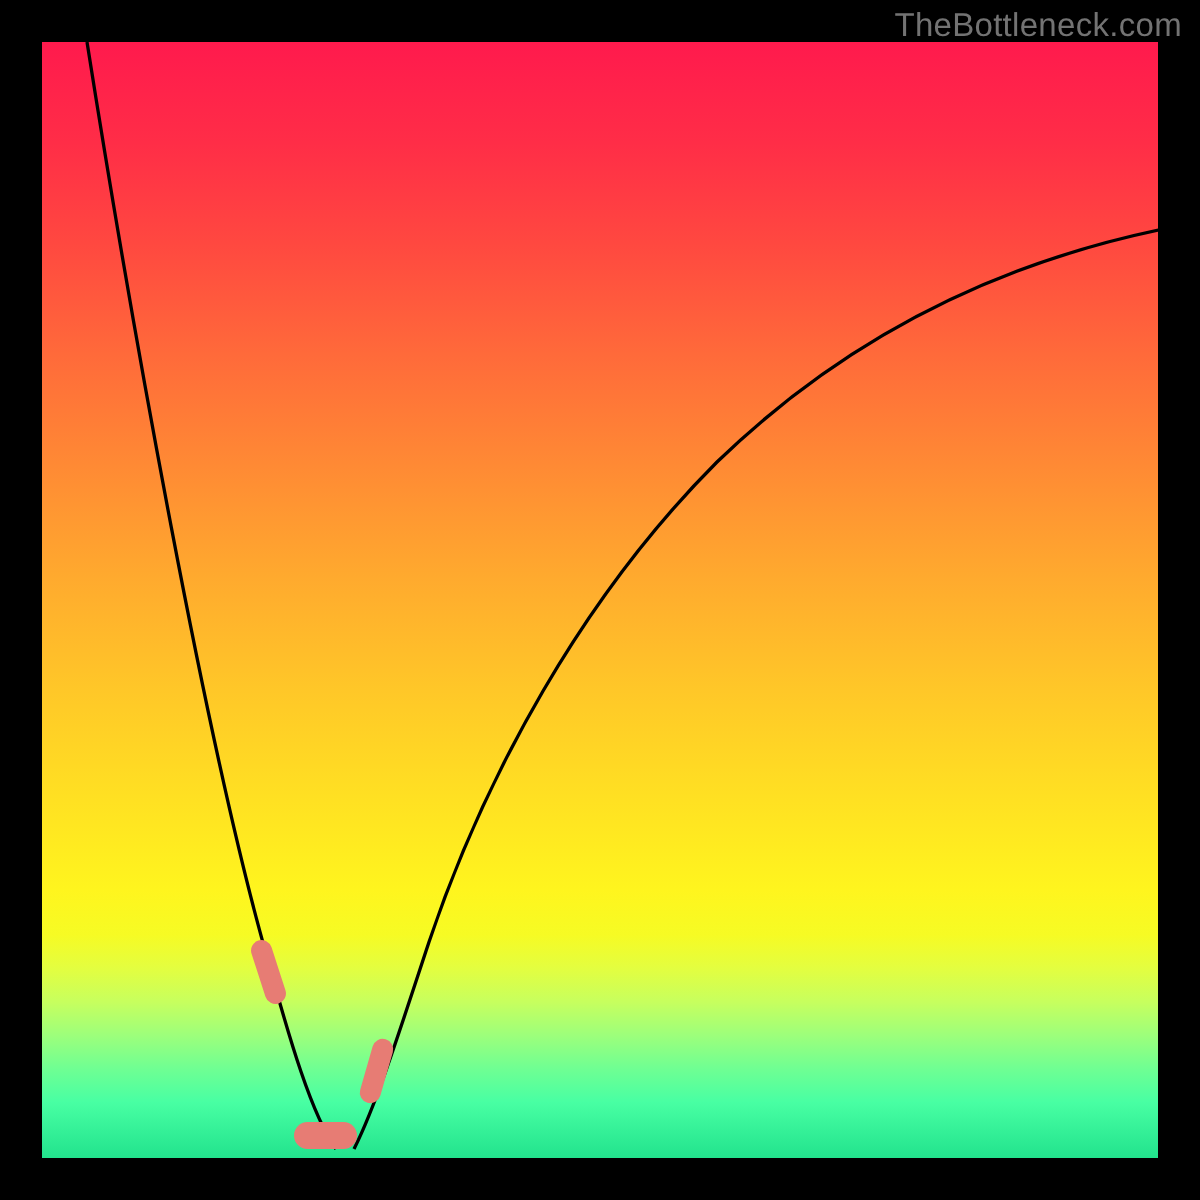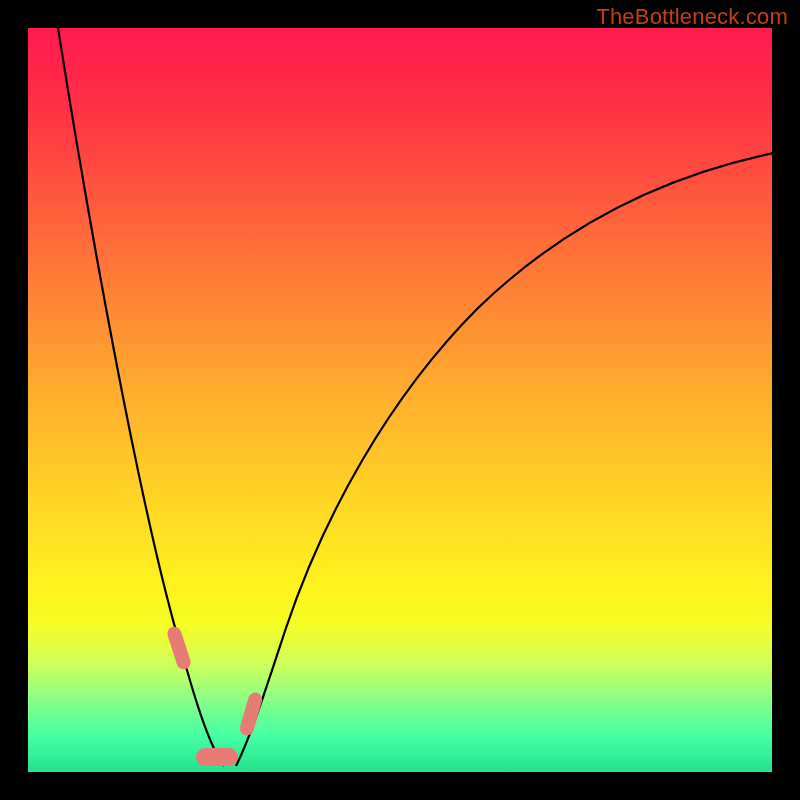--- a/index.html
+++ b/index.html
@@ -37,21 +37,21 @@
       #9dff7b 89%,
       #6fff93 92%,
       #48ffa3 95%,
       #22e38d 100%
     );
   }
   .watermark {
     position: absolute;
     top: 4px;
     right: 12px;
-    color: #c2410c;
+    color: #737373;
     font-size: 22px;
     letter-spacing: 0.2px;
     font-weight: 500;
     user-select: none;
   }
   svg.curve {
     position: absolute;
     left: 0;
     top: 0;
     width: 746px;

